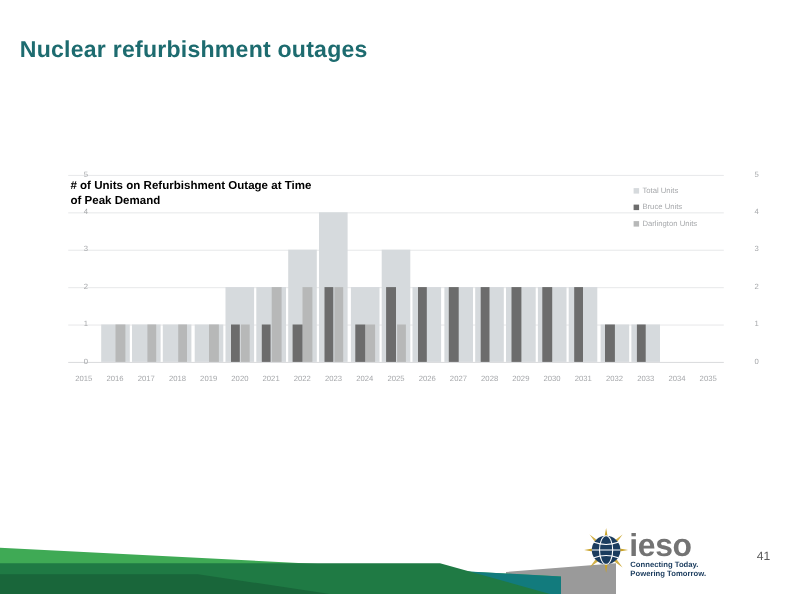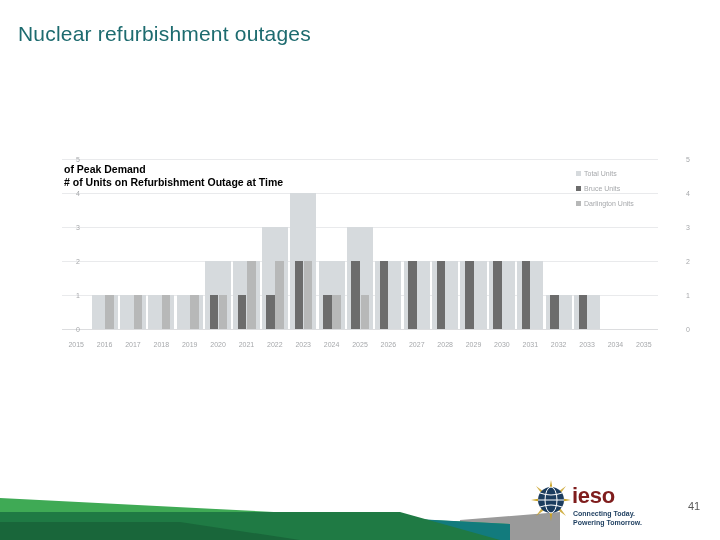--- a/index.html
+++ b/index.html
@@ -12,23 +12,23 @@
     background: #ffffff;
     font-family: "Liberation Sans", sans-serif;
     overflow: hidden;
     position: relative;
   }
 
   
   #slide-title {
     position: absolute;
     left: 18px;
-    top: 22px;
+    top: 34px;
     font-size: 21px;
-    font-weight: 400;
+    font-weight: 700;
     color: #1d6b6f;
     letter-spacing: .2px;
     white-space: nowrap;
   }
 
   
   #chart-area {
     position: absolute;
     left: 40px;
     top: 150px;
@@ -144,23 +144,23 @@
     position: absolute;
     left: 0;
     top: 2px;
     width: 42px;
     height: 42px;
   }
   #logo-word {
     position: absolute;
     left: 42px;
     top: 5px;
-    font-size: 22px;
+    font-size: 29px;
     font-weight: 700;
-    color: #7f1d1d;
+    color: #737373;
     letter-spacing: -.3px;
     line-height: 26px;
   }
   #logo-tagline {
     position: absolute;
     left: 43px;
     top: 32px;
     font-size: 7px;
     line-height: 8.5px;
     color: #1b3c5e;
@@ -272,22 +272,22 @@
         <div class="xtick" style="left: 496.667px;">2032</div>
         <div class="xtick" style="left: 525.048px;">2033</div>
         <div class="xtick" style="left: 553.429px;">2034</div>
         <div class="xtick" style="left: 581.81px;">2035</div>
       </div>
   </div>
 
 </div>
 
 <div id="chart-inner-title">
+  <div># of Units on Refurbishment Outage at Time</div>
   <div>of Peak Demand</div>
-  <div># of Units on Refurbishment Outage at Time</div>
 </div>
 
 <div id="legend">
     <div class="legend-item">
       <span class="legend-swatch" style="background: rgb(214, 218, 221);"></span>
       <span class="legend-label">Total Units</span>
     </div>
     <div class="legend-item">
       <span class="legend-swatch" style="background: rgb(108, 108, 108);"></span>
       <span class="legend-label">Bruce Units</span>

